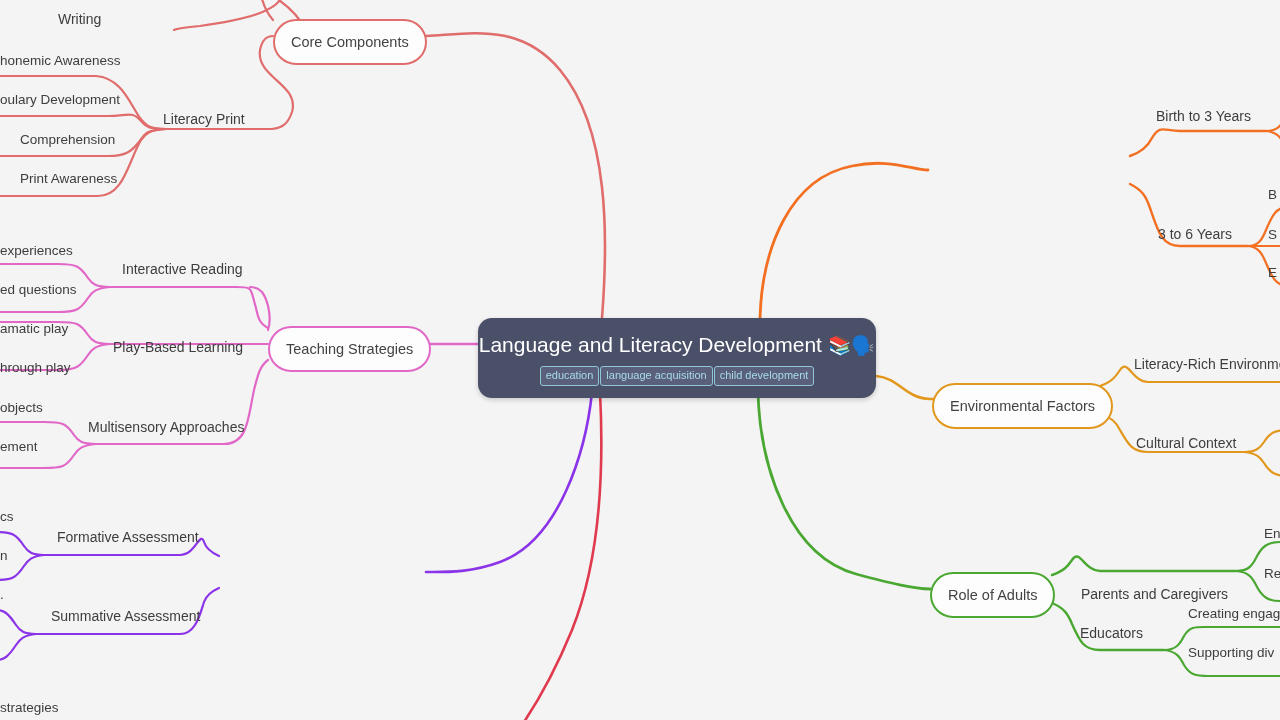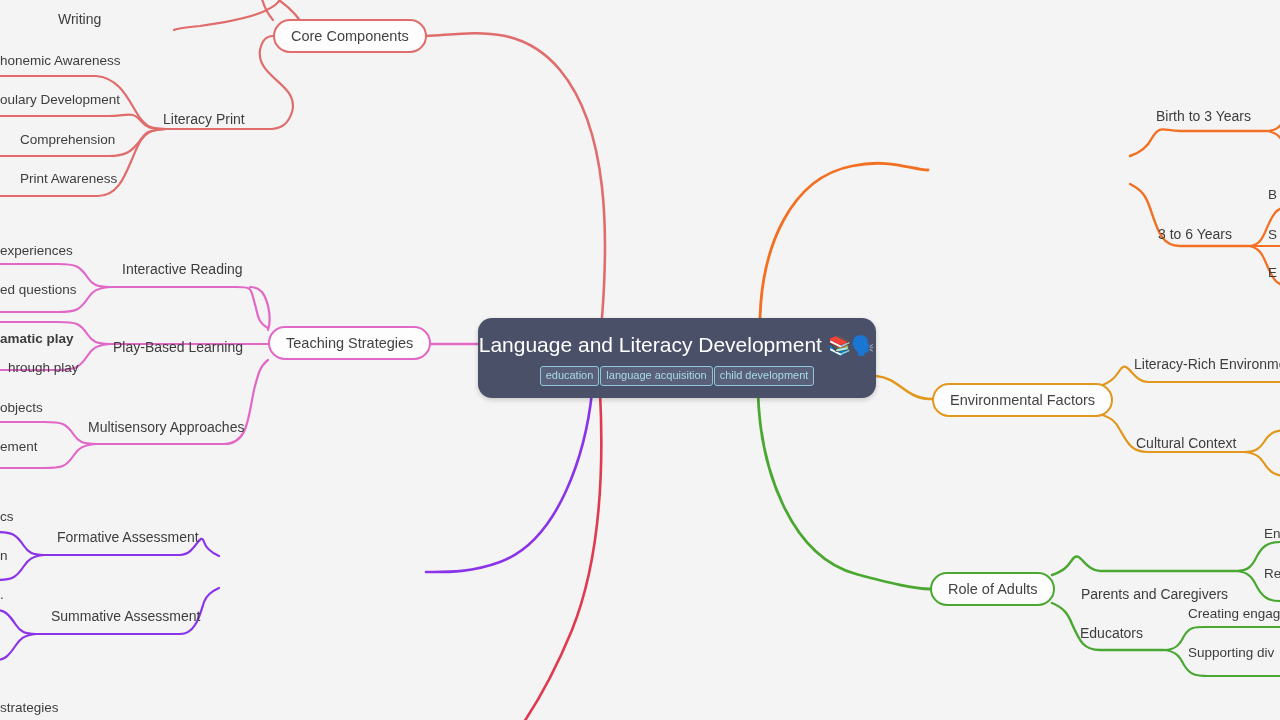--- a/index.html
+++ b/index.html
@@ -71,21 +71,21 @@
     border-width: 2px;
     border-radius: 999px;
     color: #434343;
     font-size: 14.5px;
     line-height: 1;
     display: flex;
     align-items: center;
     justify-content: center;
     white-space: nowrap;
     padding: 0 16px;
-    height: 34px;
+    height: 46px;
   }
 
   
   .textnode {
     position: absolute;
     color: #3d3d3d;
     font-size: 14px;
     line-height: 17px;
     white-space: nowrap;
     background: transparent;
@@ -214,23 +214,23 @@
   <div class="textnode lvl3" style="left:20px; top:170px;"><span>Print Awareness</span></div>
 
   <div class="textnode" style="left:122px; top:261px;"><span>Interactive Reading</span></div>
 
   <div class="textnode lvl3" style="left:0px; top:242px;"><span> experiences</span></div>
 
   <div class="textnode lvl3" style="left:0px; top:281px;"><span>ed questions</span></div>
 
   <div class="textnode" style="left:113px; top:339px;"><span>Play-Based Learning</span></div>
 
-  <div class="textnode lvl3" style="left:0px; top:330px;font-weight:bold;"><span>amatic play</span></div>
-
-  <div class="textnode lvl3" style="left:0px; top:359px;margin-left:8px;"><span>hrough play</span></div>
+  <div class="textnode lvl3" style="left:0px; top:320px;"><span>amatic play</span></div>
+
+  <div class="textnode lvl3" style="left:0px; top:359px;"><span>hrough play</span></div>
 
   <div class="textnode" style="left:88px; top:419px;"><span>Multisensory Approaches</span></div>
 
   <div class="textnode lvl3" style="left:0px; top:399px;"><span>objects</span></div>
 
   <div class="textnode lvl3" style="left:0px; top:438px;"><span>ement</span></div>
 
   <div class="textnode" style="left:57px; top:529px;"><span>Formative Assessment</span></div>
 
   <div class="textnode lvl3" style="left:0px; top:508px;"><span>cs</span></div>

